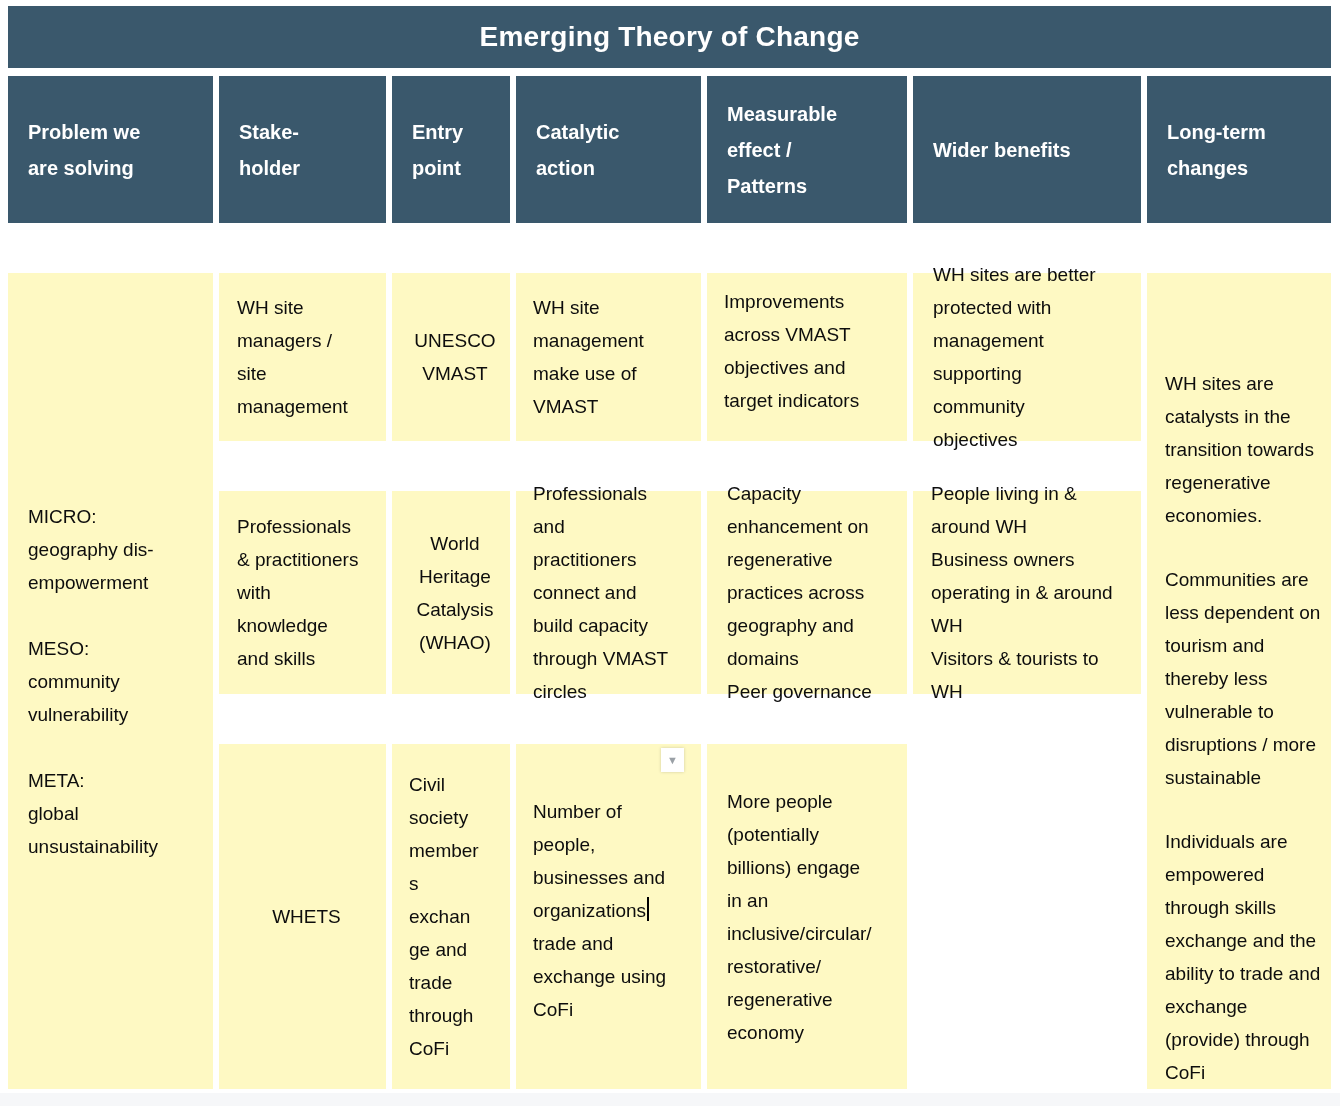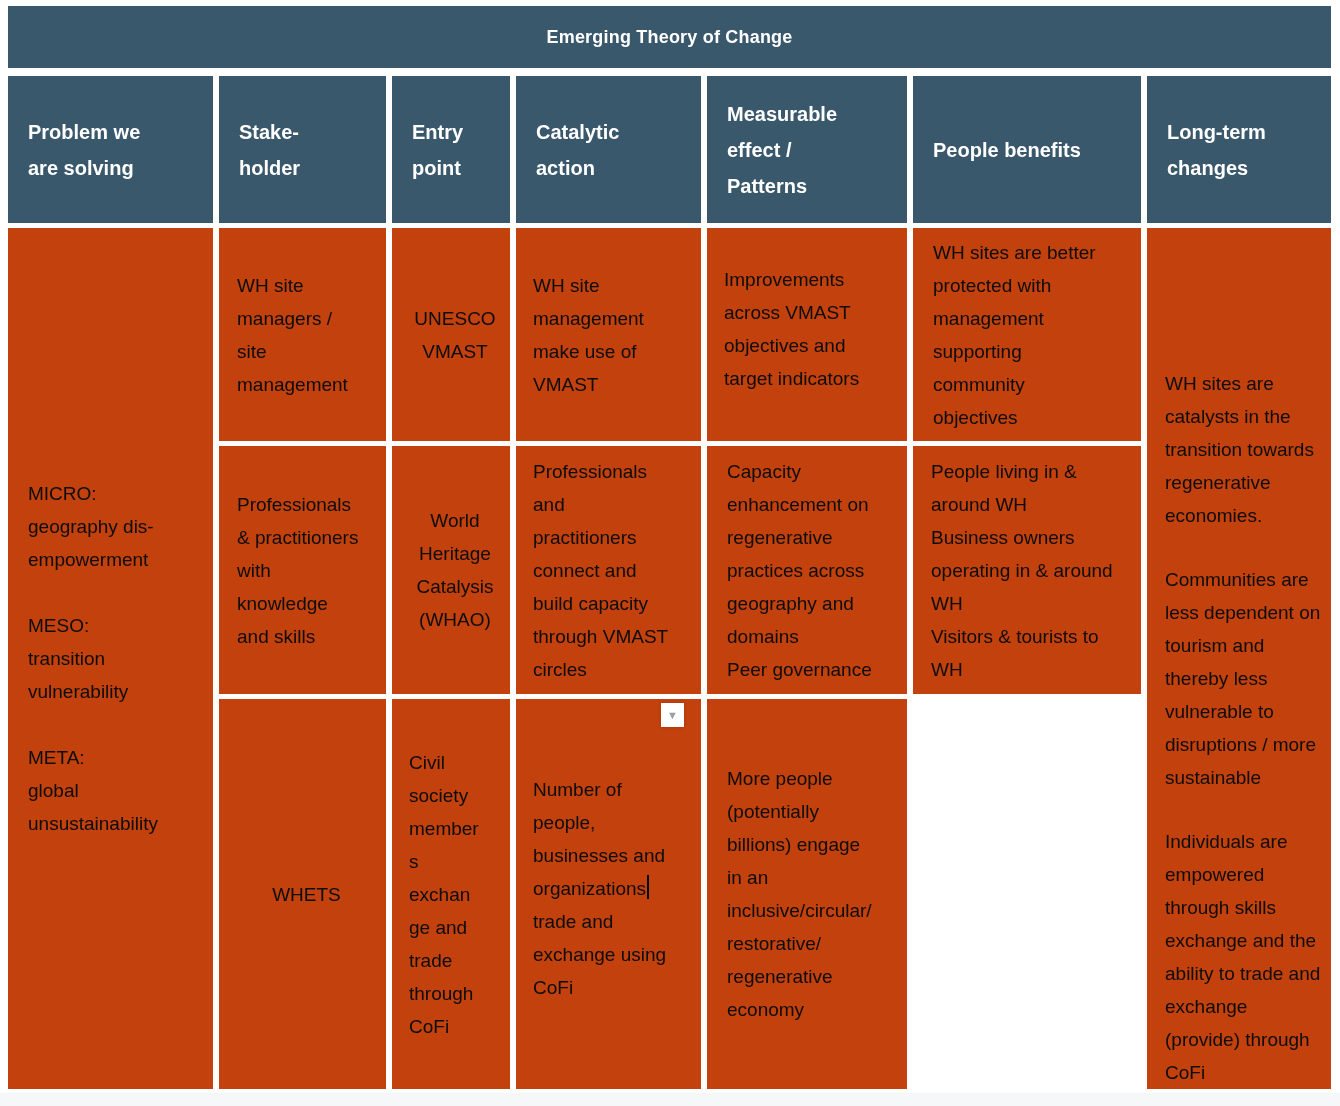--- a/index.html
+++ b/index.html
@@ -3,39 +3,39 @@
 <meta charset="utf-8">
 <style>
   * { margin:0; padding:0; box-sizing:border-box; }
   html,body { width:1340px; height:1106px; overflow:hidden; background:#ffffff;
               font-family:"Liberation Sans", sans-serif; }
   .page { padding:6px 9px 0 8px; }
 
   .title-bar {
     width:1323px; height:62px; background:#3a586c; color:#fff;
     display:flex; align-items:center; justify-content:center;
-    font-size:18px; font-weight:bold; letter-spacing:.2px; margin-bottom:8px;
+    font-size:28px; font-weight:bold; letter-spacing:.2px; margin-bottom:8px;
   }
 
   .toc-grid {
     display:grid; width:1323px;
     grid-template-columns:205px 167px 118px 185px 200px 228px 184px;
     grid-template-rows:147px 213px 248px 390px;
     column-gap:6px; row-gap:5px;
   }
 
   .th {
     background:#3a586c; color:#ffffff; font-weight:bold; font-size:20px;
     line-height:36px; display:flex; align-items:center;
     padding:0 8px 0 20px; white-space:pre-line;
   }
   .td {
-    background:#c2410c; color:#0d0d0d; font-size:19px; line-height:33px;
+    background:#fef9c3; color:#0d0d0d; font-size:19px; line-height:33px;
     display:flex; flex-direction:column; justify-content:center;
-    overflow-wrap:break-word; white-space:pre-line; position:relative;
+    overflow-wrap:break-word; white-space:pre-line; position:relative;margin-top:45px;
   }
   .c1 { padding:0 6px 0 20px;  grid-column:1; grid-row:2 / span 3; }
   .c2 { padding:0 24px 0 18px; }
   .c3 { padding:0 10px 0 18px;text-align:center; }
   .c4 { padding:0 30px 0 17px; }
   .c5 { padding:0 25px 12px 17px; }
   .c6 { padding:0 33px 0 20px; }
   .c7 { padding:16px 10px 0 18px; grid-column:7; grid-row:2 / span 3;
         justify-content:flex-end; }
 
@@ -73,29 +73,29 @@
 are solving</div>
     <div class="th">Stake-
 holder</div>
     <div class="th">Entry
 point</div>
     <div class="th">Catalytic
 action</div>
     <div class="th">Measurable
 effect /
 Patterns</div>
-    <div class="th">People benefits</div>
+    <div class="th">Wider benefits</div>
     <div class="th">Long-term
 changes</div>
 
     <div class="td c1">
       <div class="para">MICRO:
 geography dis-empowerment</div>
       <div class="para">MESO:
-transition vulnerability</div>
+community vulnerability</div>
       <div class="para">META:
 global unsustainability</div>
     </div>
 
     <div class="td c2">WH site managers / site management</div>
     <div class="td c3">UNESCO VMAST</div>
     <div class="td c4">WH site management make use of VMAST</div>
     <div class="td c5">Improvements across VMAST objectives and target indicators</div>
     <div class="td c6">WH sites are better protected with management supporting community objectives</div>
 

